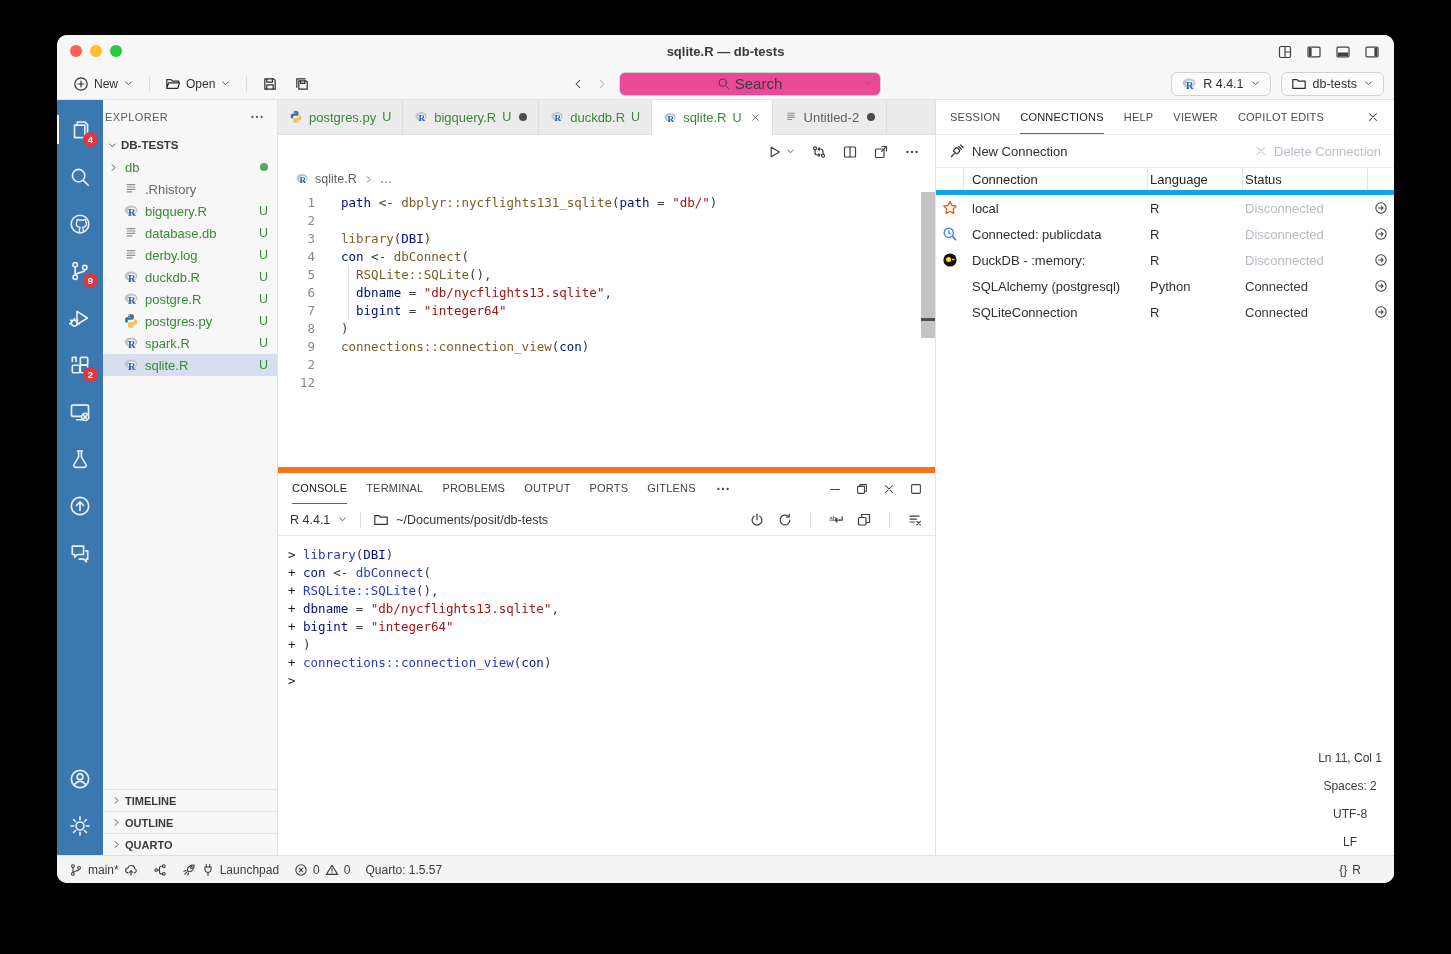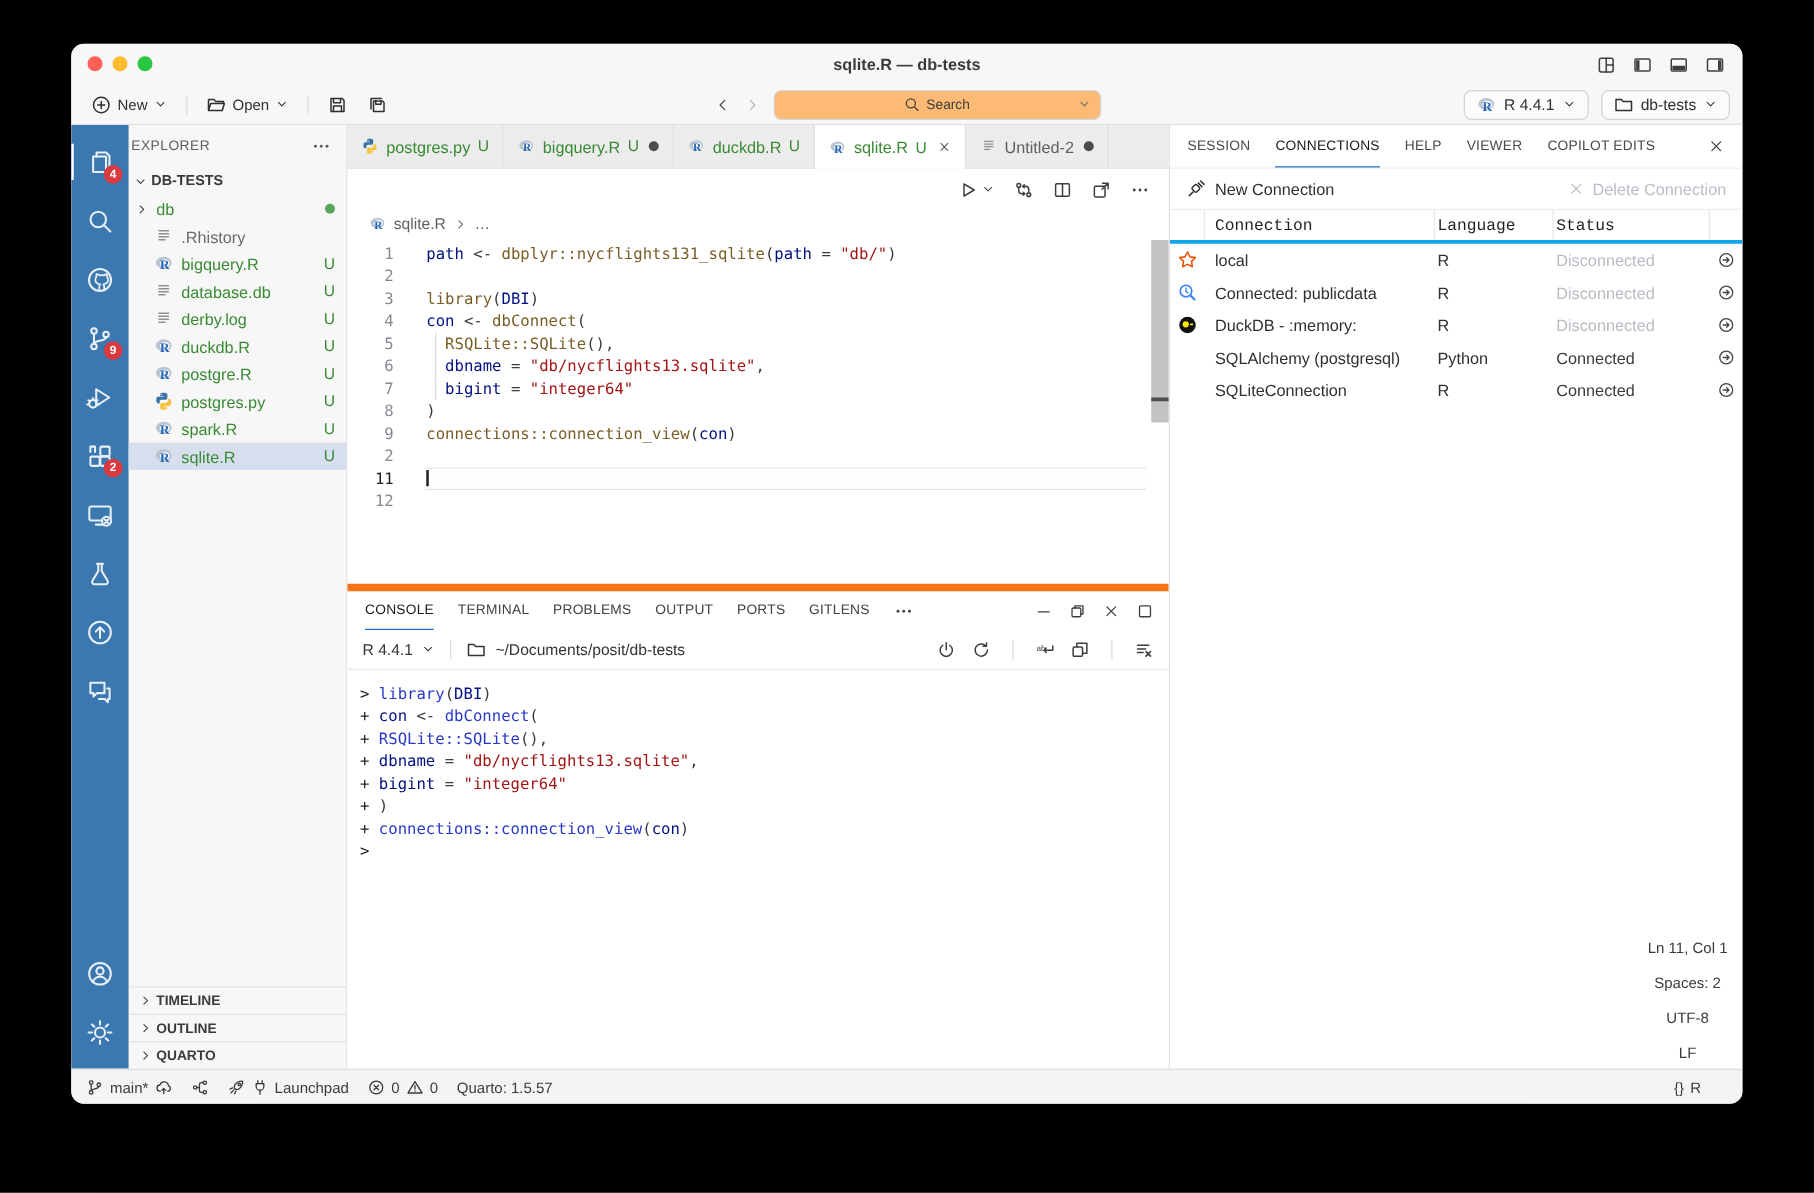--- a/index.html
+++ b/index.html
@@ -18,22 +18,22 @@
                align-items:center; justify-content:center; font-size:13px; font-weight:700; color:#3a3a3a; }
   .tb-right { position:absolute; right:14px; top:0; height:33px; display:flex; align-items:center; gap:13px; color:#3f3f3f; }
 
   
   .toolbar { height:32px; display:flex; align-items:center; padding:0 10px; gap:4px;
              border-bottom:1px solid #e2e2e2; background:#f7f7f7; position:relative; }
   .tbtn { display:flex; align-items:center; gap:5px; padding:3px 6px; border-radius:5px; color:#2f2f2f; font-size:12px; }
   .vsep { width:1px; height:16px; background:#dcdcdc; margin:0 5px; }
   .center-group { position:absolute; left:50%; transform:translateX(-50%); display:flex; align-items:center; gap:10px; }
   .nav-arrow { color:#4a4a4a; } .nav-arrow.fwd { color:#b8b8b8; }
-  .searchbox { width:262px; height:24px; border:1px solid #d4d4d4; border-radius:6px; background:#fdba74;
-               display:flex; align-items:center; justify-content:center; position:relative; gap:5px; font-size:11px; color:#3c3c3c; }
+  .searchbox { width:262px; height:24px; border:1px solid #d4d4d4; border-radius:6px; background:#ec4899;
+               display:flex; align-items:center; justify-content:center; position:relative; gap:5px; font-size:15px; color:#3c3c3c; }
   .searchbox .chev { position:absolute; right:7px; color:#6b6b6b; }
   .right-group { margin-left:auto; display:flex; gap:10px; }
   .pill { display:flex; align-items:center; gap:6px; border:1px solid #d2d2d2; border-radius:6px;
           background:#fbfbfb; padding:2px 9px; height:24px; font-size:12.5px; color:#2f2f2f; }
 
   
   .main { position:absolute; top:65px; bottom:28px; left:0; right:0; display:flex; }
 
   .activitybar { width:46px; background:#3b78b0; display:flex; flex-direction:column; align-items:center;
                  padding:6px 0 6px 0; color:#e9eff6; flex:none; }
@@ -105,22 +105,22 @@
 
   .right-panel { width:459px; border-left:1px solid #e2e2e2; background:#fff; display:flex; flex-direction:column; flex:none; }
   .rp-tabs { height:35px; display:flex; align-items:stretch; gap:20px; padding:0 14px; font-size:11px;
              letter-spacing:.2px; color:#4a4a4a; border-bottom:1px solid #ededed; flex:none; }
   .rp-tabs .spacer { flex:1; }
   .rp-close { display:flex; align-items:center; color:#3f3f3f; }
   .rp-toolbar { height:33px; display:flex; align-items:center; padding:0 13px; gap:7px; font-size:13px;
                 color:#2f2f2f; border-bottom:1px solid #ededed; flex:none; }
   .rp-toolbar .spacer { flex:1; }
   .disabled-action { display:flex; align-items:center; gap:6px; color:#b9bec6; }
-  .rp-header { height:27px; display:flex; align-items:center; border-bottom:3px solid #0ea5e9;
-               font-size:13px; color:#1f1f1f; flex:none;font-family:Liberation Mono, monospace; }
+  .rp-header { height:27px; display:flex; align-items:center; border-bottom:5px solid #0ea5e9;
+               font-size:13px; color:#1f1f1f; flex:none; }
   .rp-row { height:26px; display:flex; align-items:center; font-size:13px; color:#2f2f2f; }
   .col-icon { flex:0 0 28px; display:flex; align-items:center; justify-content:center; height:100%; }
   .col-name { flex:1; padding-left:8px; display:flex; align-items:center; height:100%; }
   .col-lang { flex:0 0 95px; padding-left:2px; display:flex; align-items:center; height:100%; }
   .col-status { flex:0 0 125px; padding-left:2px; display:flex; align-items:center; height:100%; }
   .col-arrow { flex:0 0 26px; display:flex; align-items:center; justify-content:center; height:100%; color:#424242; }
   .rp-header .col-icon, .rp-header .col-name, .rp-header .col-lang, .rp-header .col-status { border-right:1px solid #e7e7e7; }
   .status-dis { color:#b7bbc2; } .status-con { color:#3a3a3a; }
 
   
@@ -672,21 +672,20 @@
             <div class="code-line"><span class="ln">1</span><span class="lcontent"><span class="tok-v">path</span><span class="tok-o"> &lt;- </span><span class="tok-f">dbplyr::nycflights131_sqlite</span><span class="tok-o">(</span><span class="tok-v">path</span><span class="tok-o"> = </span><span class="tok-s">"db/"</span><span class="tok-o">)</span></span></div>
             <div class="code-line"><span class="ln">2</span><span class="lcontent"></span></div>
             <div class="code-line"><span class="ln">3</span><span class="lcontent"><span class="tok-f">library</span><span class="tok-o">(</span><span class="tok-v">DBI</span><span class="tok-o">)</span></span></div>
             <div class="code-line"><span class="ln">4</span><span class="lcontent"><span class="tok-v">con</span><span class="tok-o"> &lt;- </span><span class="tok-f">dbConnect</span><span class="tok-o">(</span></span></div>
             <div class="code-line indented"><span class="ln">5</span><span class="lcontent"><span class="tok-o">  </span><span class="tok-f">RSQLite::SQLite</span><span class="tok-o">(),</span></span></div>
             <div class="code-line indented"><span class="ln">6</span><span class="lcontent"><span class="tok-o">  </span><span class="tok-v">dbname</span><span class="tok-o"> = </span><span class="tok-s">"db/nycflights13.sqlite"</span><span class="tok-o">,</span></span></div>
             <div class="code-line indented"><span class="ln">7</span><span class="lcontent"><span class="tok-o">  </span><span class="tok-v">bigint</span><span class="tok-o"> = </span><span class="tok-s">"integer64"</span></span></div>
             <div class="code-line"><span class="ln">8</span><span class="lcontent"><span class="tok-o">)</span></span></div>
             <div class="code-line"><span class="ln">9</span><span class="lcontent"><span class="tok-f">connections::connection_view</span><span class="tok-o">(</span><span class="tok-v">con</span><span class="tok-o">)</span></span></div>
             <div class="code-line"><span class="ln">2</span><span class="lcontent"></span></div>
-            <div class="code-line active"><div class="line-hl"></div><span class="ln">11</span><span class="lcontent"><span class="cursor"></span></span></div>
             <div class="code-line"><span class="ln">12</span><span class="lcontent"></span></div>
           </div>
         <div class="scroll-thumb"></div>
         <div class="overview-mark"></div>
       </div>
 
       <div class="panel">
         <div class="panel-tabs">
           <div style="display:flex;gap:19px;">
               <div class="ptab active">CONSOLE</div>

